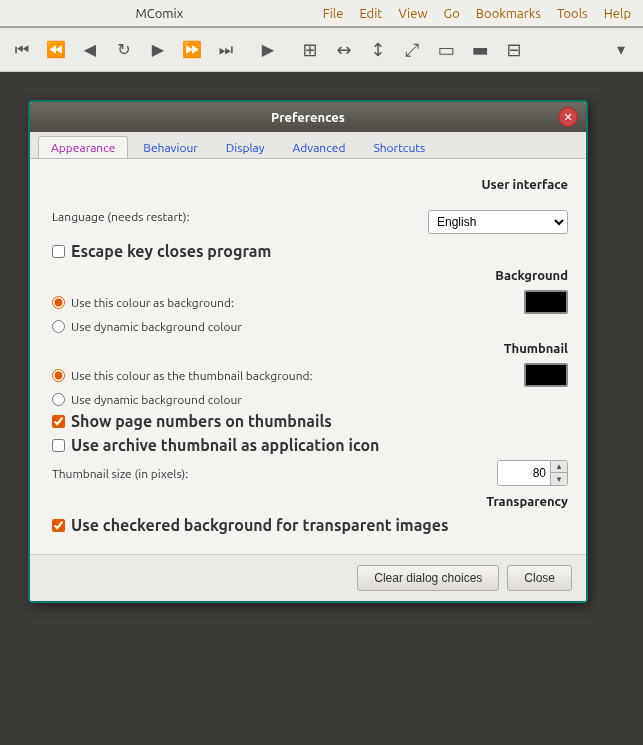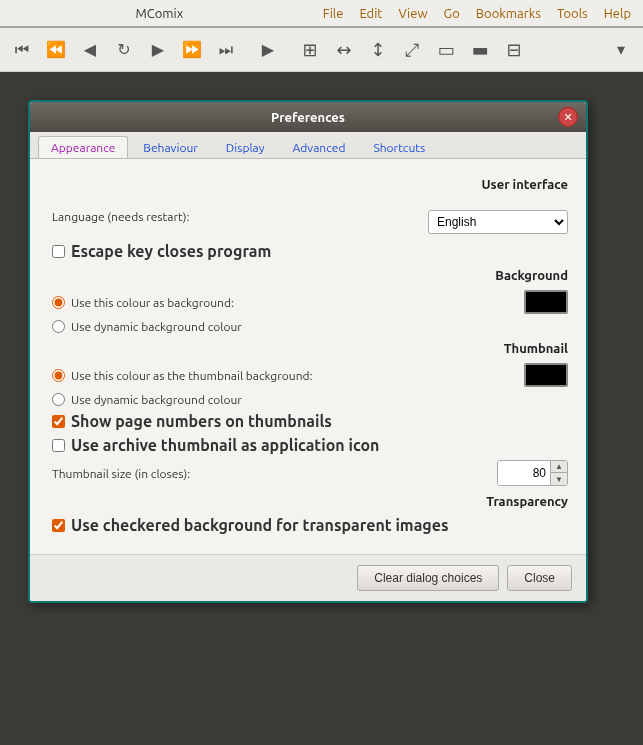--- a/index.html
+++ b/index.html
@@ -421,21 +421,21 @@
       <input type="checkbox" id="show_page_numbers" checked="" style="">
       <label for="show_page_numbers">Show page numbers on thumbnails</label>
     </div>
 
     <div class="check-row">
       <input type="checkbox" id="use_archive" style="">
       <label for="use_archive">Use archive thumbnail as application icon</label>
     </div>
 
     <div class="spinner-row">
-      <span class="spinner-label">Thumbnail size (in closes):</span>
+      <span class="spinner-label">Thumbnail size (in pixels):</span>
       <div class="spinner-wrap">
         <input type="text" class="spinner-input" value="80" style="">
         <div class="spinner-arrows">
           <button class="spinner-arrow">▲</button>
           <button class="spinner-arrow">▼</button>
         </div>
       </div>
     </div>
 
     <div class="section-divider"></div>

